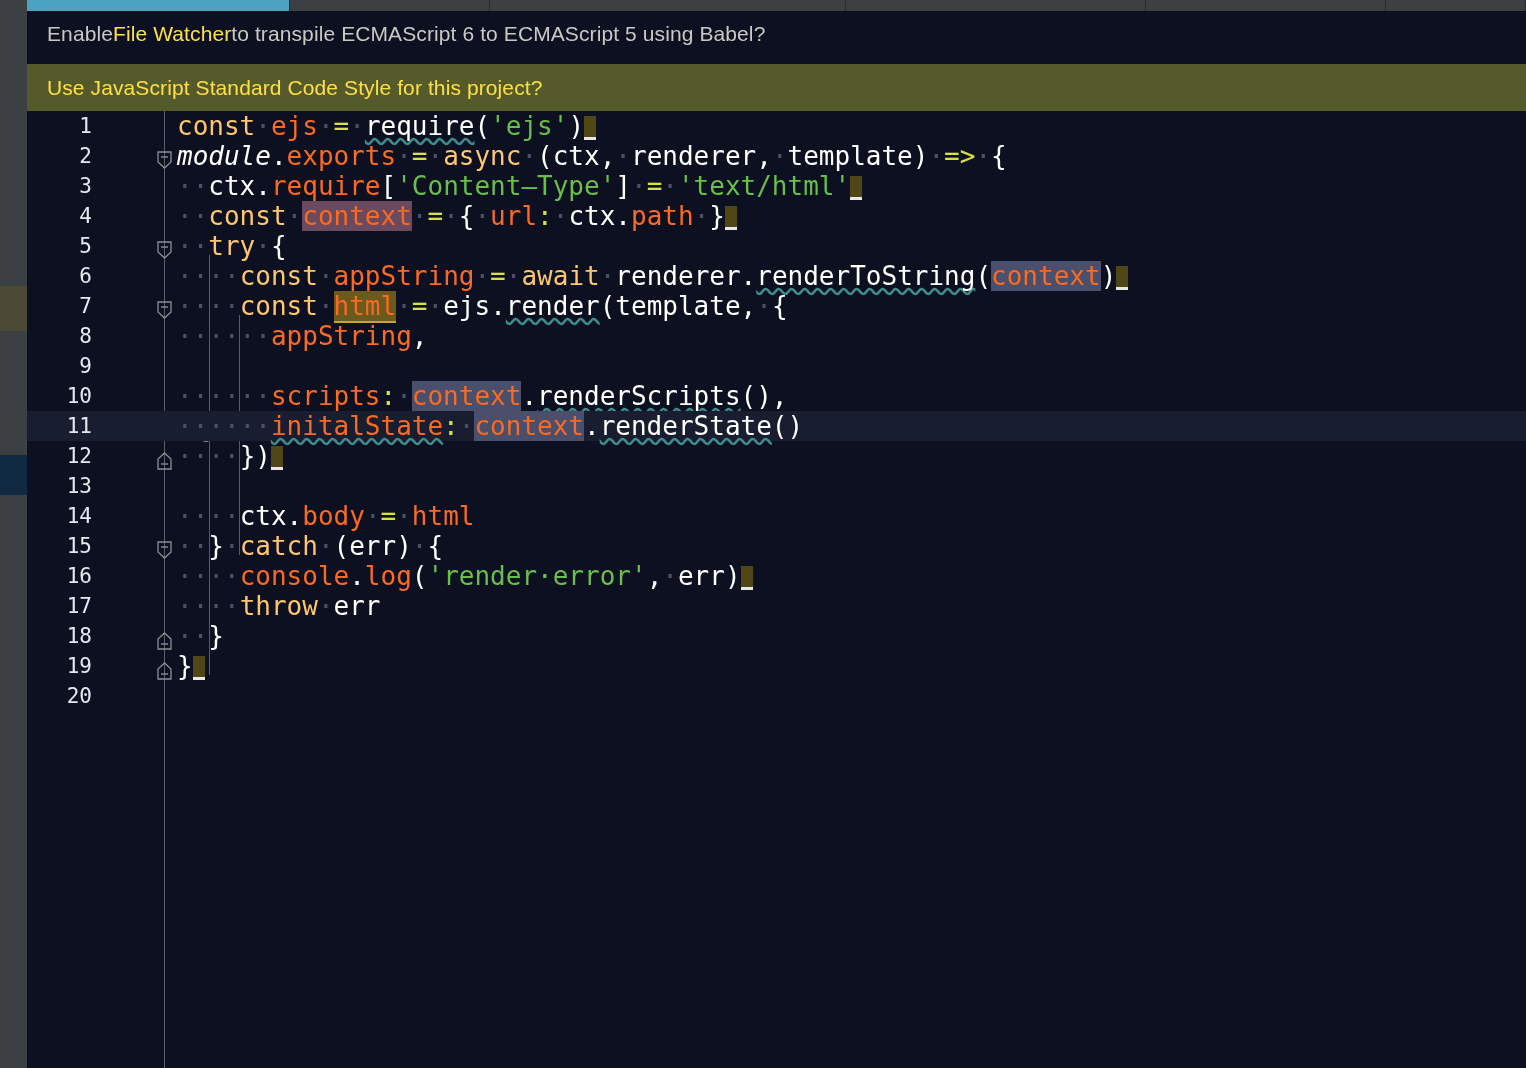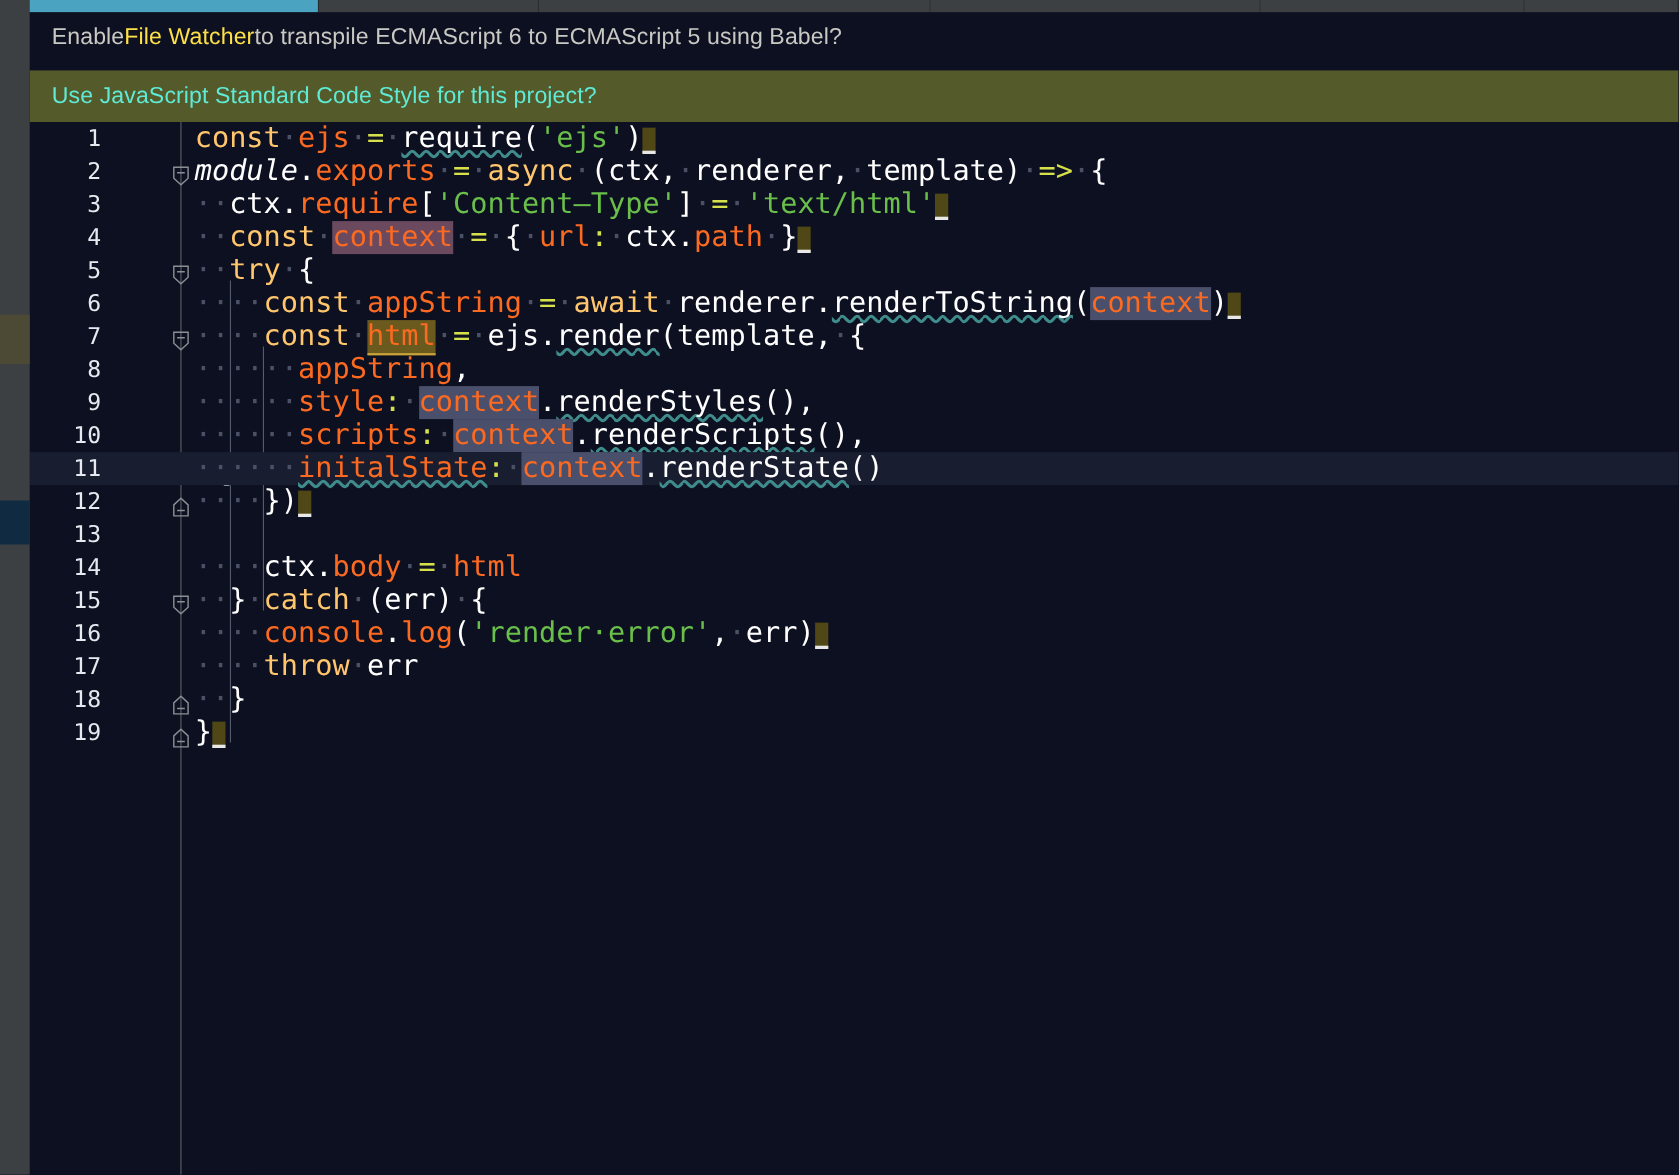--- a/index.html
+++ b/index.html
@@ -57,21 +57,21 @@
     overflow: hidden;
   }
   .banner-1 {
     top: 11px; height: 45px;
     background: #0d1020;
     color: #c9c9c4;
   }
   .banner-2 {
     top: 64px; height: 47px;
     background: #555a2b;
-    color: #5eead4;
+    color: #fde047;
   }
   .banner-gap {
     position: absolute; left: 27px; top: 56px;
     width: 1499px; height: 8px;
     background: #0d1020;
   }
   .link { color: #fde047; }
 
   
   .editor {
@@ -283,21 +283,20 @@
         <span class="code"><span class="dot">····</span><span class="kw">const</span><span class="dot">·</span><span class="hl-ident prop">html</span><span class="dot">·</span><span class="op">=</span><span class="dot">·</span><span class="ident">ejs</span><span class="punc">.</span><span class="wavy ident">render</span><span class="punc">(template,</span><span class="dot">·</span><span class="punc">{</span></span>
       </div>
 
       <div class="row">
         <span class="lineno">8</span>
         <span class="code"><span class="dot">······</span><span class="prop">appString</span><span class="punc">,</span></span>
       </div>
 
       <div class="row">
         <span class="lineno">9</span>
-        <span class="code"><span class="dot">······</span><span class="prop">style</span><span class="op">:</span><span class="dot">·</span><span class="hl-read prop">context</span><span class="punc">.</span><span class="wavy ident">renderStyles</span><span class="punc">(),</span></span>
       </div>
 
       <div class="row">
         <span class="lineno">10</span>
         <span class="code"><span class="dot">······</span><span class="prop">scripts</span><span class="op">:</span><span class="dot">·</span><span class="hl-read prop">context</span><span class="punc">.</span><span class="wavy ident">renderScripts</span><span class="punc">(),</span></span>
       </div>
 
       <div class="row current">
         <span class="lineno">11</span>
         <span class="code"><span class="dot">······</span><span class="wavy prop">initalState</span><span class="op">:</span><span class="dot">·</span><span class="hl-read prop">context</span><span class="punc">.</span><span class="wavy ident">renderState</span><span class="punc">()</span></span>
@@ -336,16 +335,20 @@
       <div class="row">
         <span class="lineno">18</span>
         <span class="code"><span class="dot">··</span><span class="punc">}</span></span>
       </div>
 
       <div class="row">
         <span class="lineno">19</span>
         <span class="code"><span class="punc">}</span><span class="cursorblk">&nbsp;</span></span>
       </div>
 
+      <div class="row">
+        <span class="lineno">20</span>
+        <span class="code"></span>
+      </div>
 
     </div>
   </div>
 </div>
 
 </body></html>

